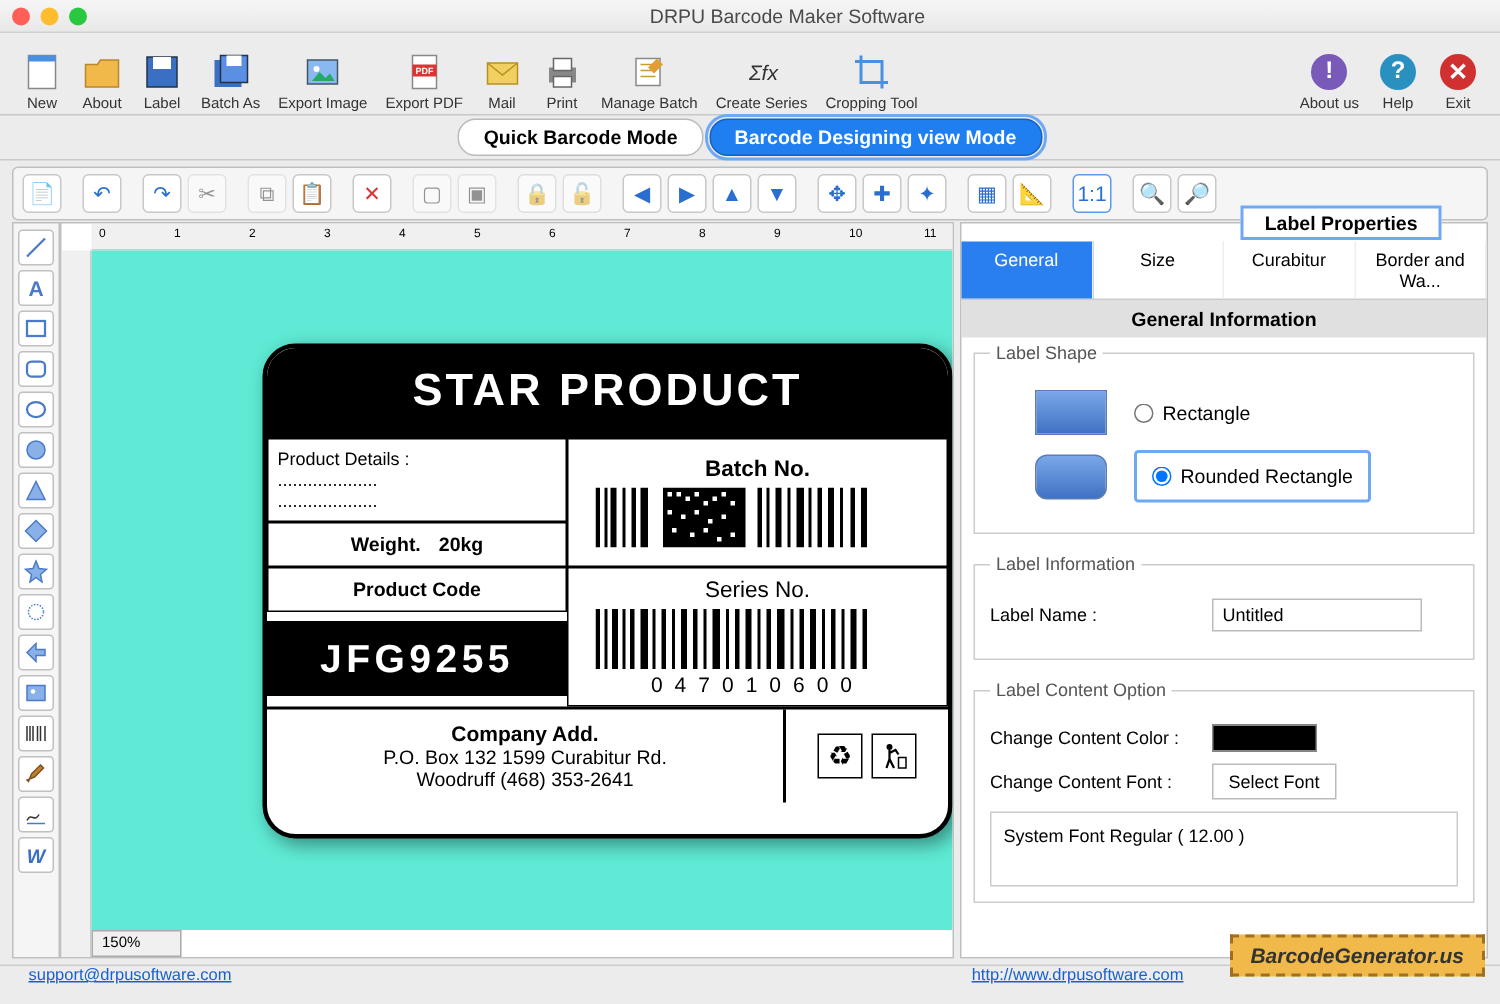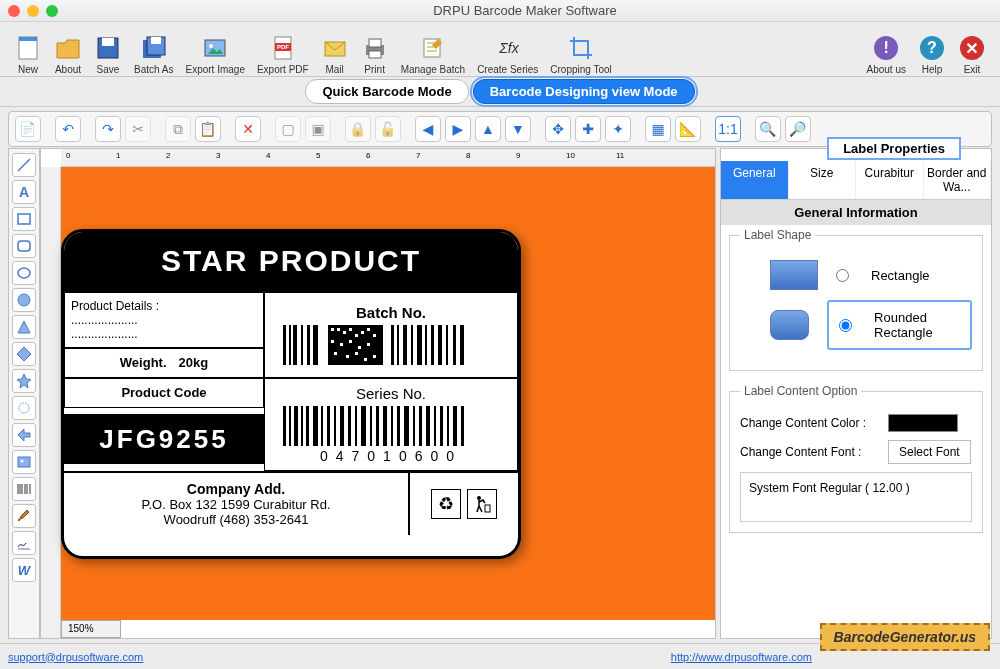--- a/index.html
+++ b/index.html
@@ -32,21 +32,21 @@
 
 .workspace { position: absolute; top: 148px; left: 8px; right: 8px; bottom: 30px; display: flex; }
 .shape-palette { width: 32px; border: 1px solid #bfbfbf; background: #f5f5f5; display: flex; flex-direction: column; align-items: center; padding: 4px 0; gap: 3px; }
 .pal-btn { width: 24px; height: 24px; border: 1px solid #c0c0c0; background: #fff; border-radius: 3px; display: flex; align-items: center; justify-content: center; cursor: pointer; }
 .pal-svg { width: 16px; height: 16px; }
 
 .canvas-wrap { flex: 1; border: 1px solid #bfbfbf; background: #fff; position: relative; margin-right: 4px; overflow: hidden; }
 .ruler-h { position: absolute; top: 0; left: 20px; right: 0; height: 18px; background: #f0f0f0; border-bottom: 1px solid #ccc; font-size: 8px; }
 .ruler-h span { position: absolute; top: 2px; }
 .ruler-v { position: absolute; top: 18px; left: 0; width: 20px; bottom: 0; background: #f0f0f0; border-right: 1px solid #ccc; }
-.canvas-area { position: absolute; top: 18px; left: 20px; right: 0; bottom: 18px; background: #f97316; display: flex; align-items: center; justify-content: flex-start; }
+.canvas-area { position: absolute; top: 18px; left: 20px; right: 0; bottom: 18px; background: #5eead4; display: flex; align-items: center; justify-content: flex-end; }
 .zoom-bar { position: absolute; bottom: 0; left: 20px; height: 18px; font-size: 10px; padding: 2px 6px; background: #f0f0f0; border-top: 1px solid #ccc; width: 60px; border: 1px solid #aaa; }
 
 
 .label-card { width: 460px; height: 330px; background: #fff; border: 3px solid #000; border-radius: 22px; box-shadow: 4px 4px 12px rgba(0,0,0,.4); position: relative; overflow: hidden; }
 .label-header { background: #000; color: #fff; text-align: center; font-size: 30px; font-weight: bold; padding: 12px 0; letter-spacing: 2px; }
 .label-grid { display: grid; grid-template-columns: 200px 1fr; border-top: 2px solid #000; }
 .cell { border: 1px solid #000; padding: 6px; font-size: 13px; display: flex; flex-direction: column; align-items: center; justify-content: center; }
 .cell-l1 { height: 56px; align-items: flex-start; justify-content: flex-start; font-size: 12px; }
 .cell-l2 { height: 30px; flex-direction: row; gap: 12px; font-weight: bold; }
 .cell-l3 { height: 30px; font-weight: bold; background: #fff; }
@@ -56,42 +56,42 @@
 .batch-title { font-size: 15px; margin-bottom: 4px; }
 .barcode-svg { width: 90%; height: 40px; }
 .bc-num { font-size: 14px; letter-spacing: 8px; margin-top: 2px; }
 .label-foot { display: grid; grid-template-columns: 1fr 110px; border-top: 2px solid #000; }
 .foot-l { padding: 8px; text-align: center; font-size: 13px; }
 .foot-l .h { font-weight: bold; font-size: 14px; }
 .foot-r { border-left: 2px solid #000; display: flex; align-items: center; justify-content: center; gap: 6px; }
 .sym { width: 30px; height: 30px; border: 1.5px solid #000; display: flex; align-items: center; justify-content: center; font-size: 18px; }
 
 
-.props { width: 272px; border: 1px solid #bfbfbf; background: #fff; display: flex; flex-direction: column; position: relative; }
+.props { width: 352px; border: 1px solid #bfbfbf; background: #fff; display: flex; flex-direction: column; position: relative; }
 .props-title { position: absolute; top: -12px; right: 30px; background: #fff; border: 2px solid #6fa8f5; padding: 2px 14px; font-size: 13px; font-weight: bold; }
 .props-tabs { display: flex; margin-top: 12px; border-bottom: 1px solid #ccc; }
 .ptab { flex: 1; font-size: 12px; text-align: center; padding: 5px 2px; cursor: pointer; border-right: 1px solid #eee; }
 .ptab.active { background: #2a7ff0; color: #fff; }
 .section-h { background: #e0e0e0; text-align: center; font-weight: bold; font-size: 13px; padding: 5px; }
 .fieldset { border: 1px solid #ccc; margin: 10px 8px; padding: 14px 10px 10px; position: relative; font-size: 12px; }
 .fieldset > .legend { position: absolute; top: -8px; left: 10px; background: #fff; padding: 0 4px; color: #555; }
 .shape-row { display: flex; align-items: center; gap: 18px; margin: 10px 0 10px 30px; }
 .shape-prev { width: 48px; height: 30px; background: linear-gradient(#7aa7e8,#3f72c4); border: 1px solid #5a7db8; }
 .shape-prev.round { border-radius: 8px; }
-.radio-wrap { display: flex; align-items: center; gap: 22px; font-size: 13px; }
+.radio-wrap { display: flex; align-items: center; gap: 6px; font-size: 13px; }
 .radio-wrap.sel { border: 2px solid #6fa8f5; padding: 8px 10px; border-radius: 3px; }
 .form-row { display: flex; align-items: center; gap: 8px; margin: 8px 0; font-size: 12px; }
 .form-row label { width: 140px; }
 .txt-input { border: 1px solid #bbb; padding: 3px 6px; font-size: 12px; }
 .color-swatch { width: 70px; height: 18px; background: #000; border: 1px solid #888; }
 .sel-btn { border: 1px solid #bbb; background: #fff; padding: 4px 10px; font-size: 12px; cursor: pointer; }
 .font-box { border: 1px solid #ccc; padding: 8px; margin: 6px 0 0; font-size: 12px; min-height: 50px; }
 
 
-.footer { position: absolute; bottom: 0; left: 0; right: 0; height: 26px; display: flex; align-items: center; padding: 0 8px; font-size: 11px; border-top: 1px solid #ccc; }
+.footer { position: absolute; bottom: 0; left: 0; right: 0; height: 26px; display: flex; align-items: flex-start; padding: 0 19px; font-size: 11px; border-top: 1px solid #ccc; gap: 12px; }
 .footer a { color: #1a5fd0; text-decoration: underline; cursor: pointer; }
 .footer .sp { flex: 1; }
 .brand-tag { position: absolute; right: 10px; bottom: 18px; background: #f0b94a; border: 2px dashed #a07020; padding: 4px 12px; font-size: 14px; color: #333; font-style: italic; font-weight: bold; }
 </style>
 </head>
 <body>
 
 <div class="titlebar">
   <div class="traffic">
     <span class="tl-close"></span>
@@ -119,21 +119,21 @@
       </div>
       <span>About</span>
     </div>
   <div class="tb-btn">
       <div class="tb-icon">
         <svg width="26" height="26">
           <rect x="3" y="3" width="20" height="20" fill="#3a6fc4" stroke="#234"></rect>
           <rect x="7" y="3" width="12" height="8" fill="#fff"></rect>
         </svg>
       </div>
-      <span>Save</span>
+      <span>Label</span>
     </div>
   <div class="tb-btn">
       <div class="tb-icon">
         <svg width="26" height="26">
           <rect x="2" y="5" width="18" height="18" fill="#3a6fc4"></rect>
           <rect x="6" y="2" width="18" height="18" fill="#5a8fe4" stroke="#234"></rect>
           <rect x="10" y="2" width="10" height="7" fill="#fff"></rect>
         </svg>
       </div>
       <span>Batch As</span>
@@ -506,20 +506,27 @@
       </div>
       <div class="shape-row">
         <div class="shape-prev round"></div>
         <label class="radio-wrap sel">
             <input type="radio" name="shape" checked="" style="">
             <span>Rounded Rectangle</span>
           </label>
       </div>
     </div>
 
+    <div class="fieldset">
+      <span class="legend">Label Information</span>
+      <div class="form-row">
+        <label>Label Name :</label>
+        <input class="txt-input" style="width: 140px;" value="Untitled">
+      </div>
+    </div>
 
     <div class="fieldset">
       <span class="legend">Label Content Option</span>
       <div class="form-row">
         <label>Change Content Color :</label>
         <div class="color-swatch"></div>
       </div>
       <div class="form-row">
         <label>Change Content Font :</label>
         <button class="sel-btn">Select Font</button>

